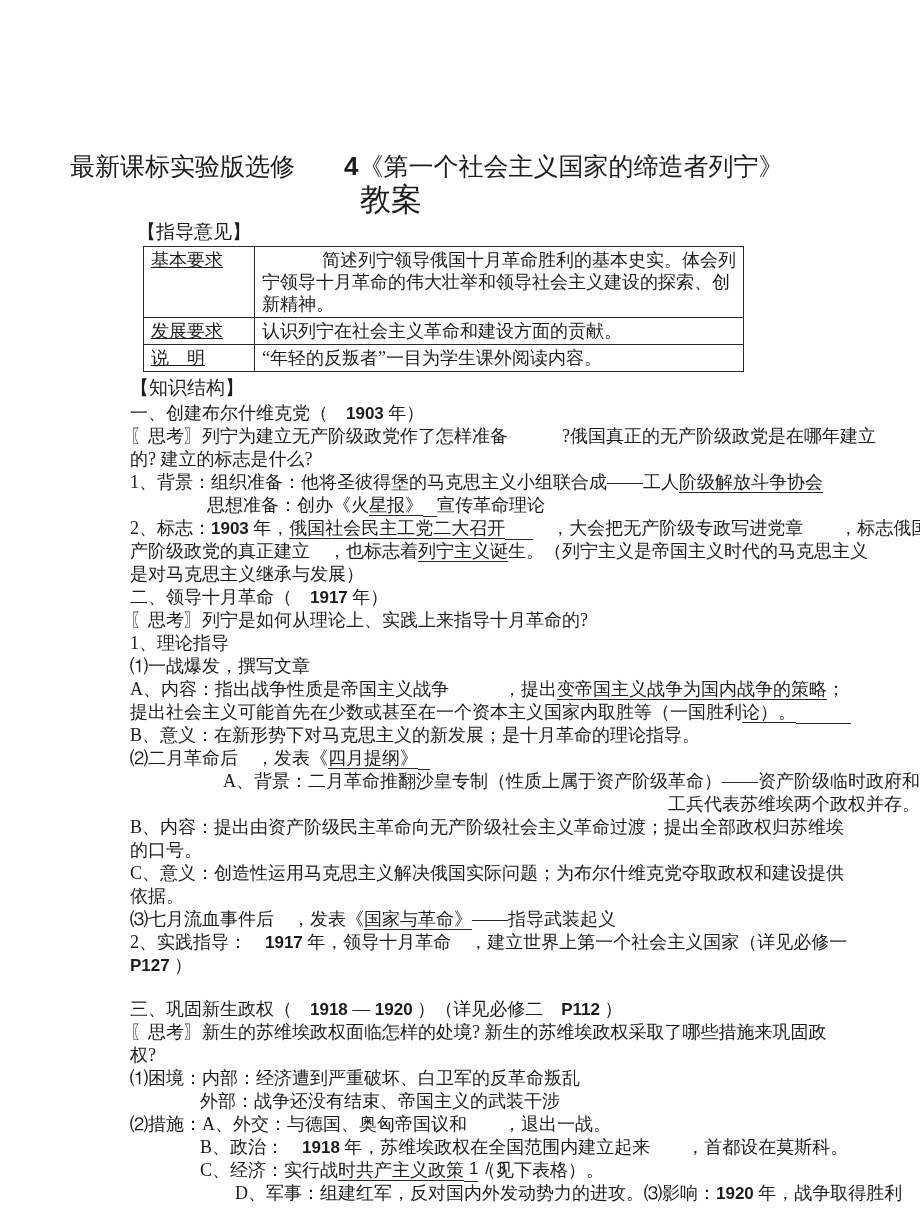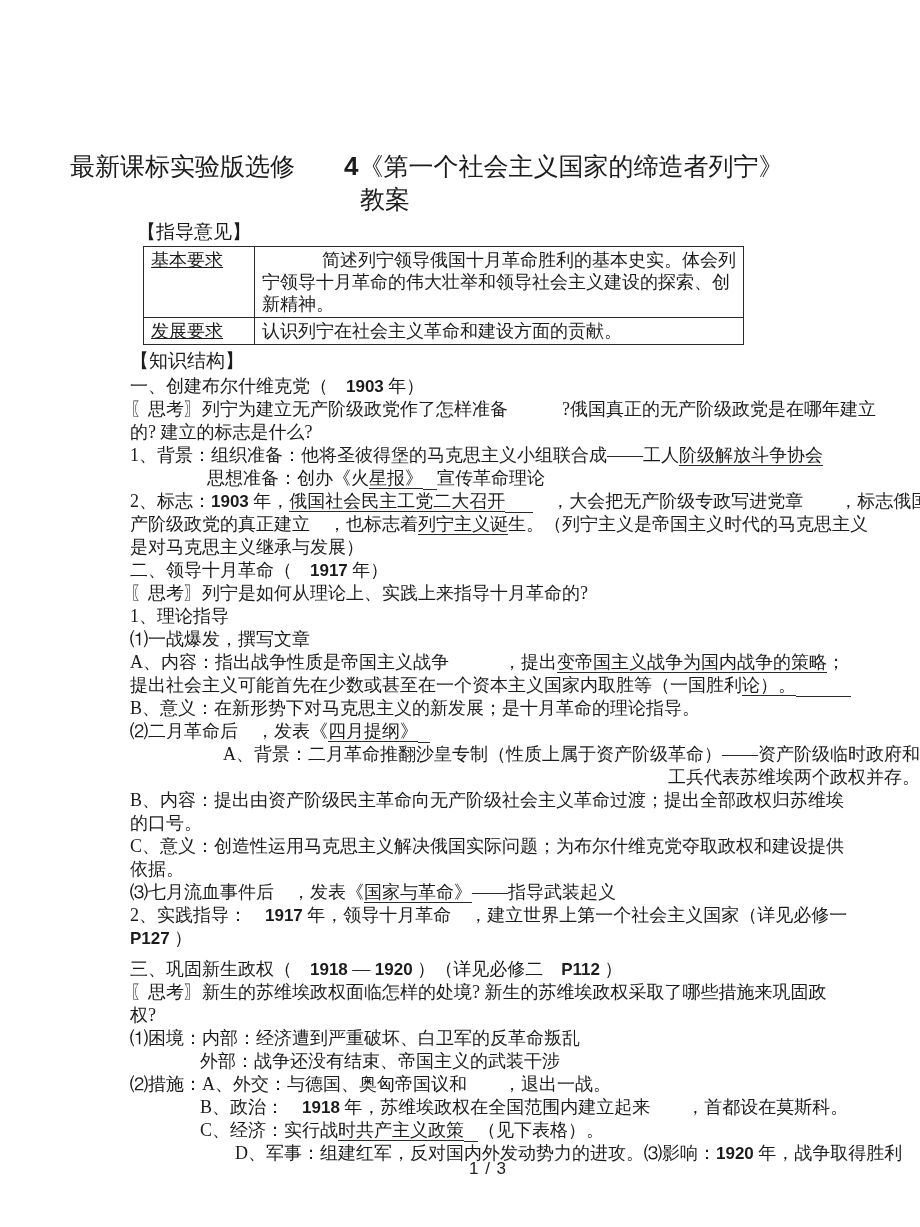--- a/index.html
+++ b/index.html
@@ -20,21 +20,21 @@
     line-height:33px;
     white-space:nowrap;
   }
   .title-gap{display:inline-block;width:49px;}
   .title-num{
     font-family:"Liberation Sans","DejaVu Sans",sans-serif;
     font-weight:bold;font-size:26px;
   }
   .title-line2{
     padding-left:360px;
-    font-size:25px;
+    font-size:31px;
     line-height:33px;
   }
   
   .sec-head{
     margin-left:137px;
     font-size:19px;
     line-height:24px;
   }
   .sec-head.first{margin-top:4px;margin-bottom:2px;}
   .sec-head.second{margin-top:4px;margin-bottom:2px;margin-left:130px;}
@@ -67,21 +67,21 @@
     font-family:"Liberation Sans","DejaVu Sans",sans-serif;
     font-weight:bold;
     font-size:17px;
   }
   .para .u{border-bottom:1.4px solid #2a2a2a;}
   .para .ext{display:inline-block;height:1em;vertical-align:bottom;}
   .in4{padding-left:4px;text-align:right;}
   .in70{padding-left:70px;}
   .in77{padding-left:77px;}
   .in105{padding-left:105px;}
-  .gaptop{margin-top:8px;}
+  .gaptop{margin-top:21px;}
   
   .footer{
     position:absolute;
     bottom:48px;left:0;
     width:100%;
     text-align:center;
     font-family:"Liberation Sans","DejaVu Sans",sans-serif;
     font-size:17px;
     color:#222;
     letter-spacing:1px;
@@ -104,20 +104,24 @@
 
   <table class="guidance">
     <tbody>
         <tr class="r1">
       <td class="g-label">基本要求</td>
       <td class="g-text">简述列宁领导俄国十月革命胜利的基本史实。体会列宁领导十月革命的伟大壮举和领导社会主义建设的探索、创新精神。</td>
     </tr>
     <tr class="r2">
       <td class="g-label">发展要求</td>
       <td class="g-text">认识列宁在社会主义革命和建设方面的贡献。</td>
+    </tr>
+    <tr class="r3">
+      <td class="g-label">说　明</td>
+      <td class="g-text">“年轻的反叛者”一目为学生课外阅读内容。</td>
     </tr>
   </tbody>
     </table>
 
   <div class="sec-head second">【知识结构】</div>
 
   <div class="kbody">
       <div class="para"><span>一、创建布尔什维克党（　</span><span class="b">1903</span><span> 年）</span></div>
       <div class="para"><span>〖思考〗列宁为建立无产阶级政党作了怎样准备　　　?俄国真正的无产阶级政党是在哪年建立</span></div>
       <div class="para"><span>的? 建立的标志是什么?</span></div>

